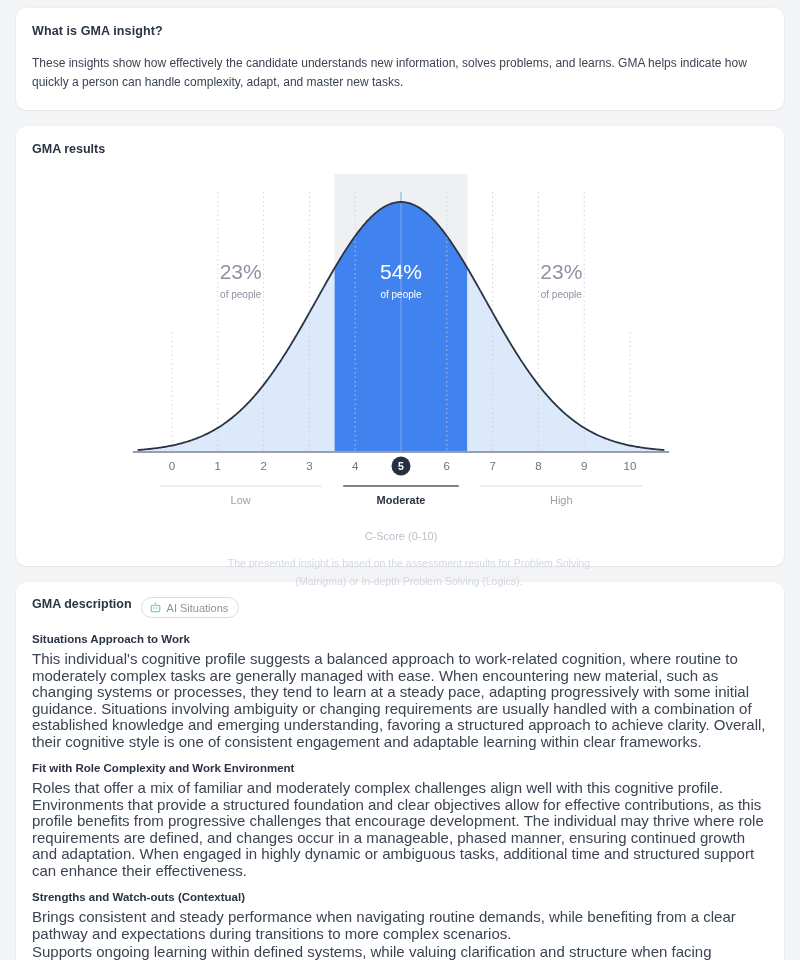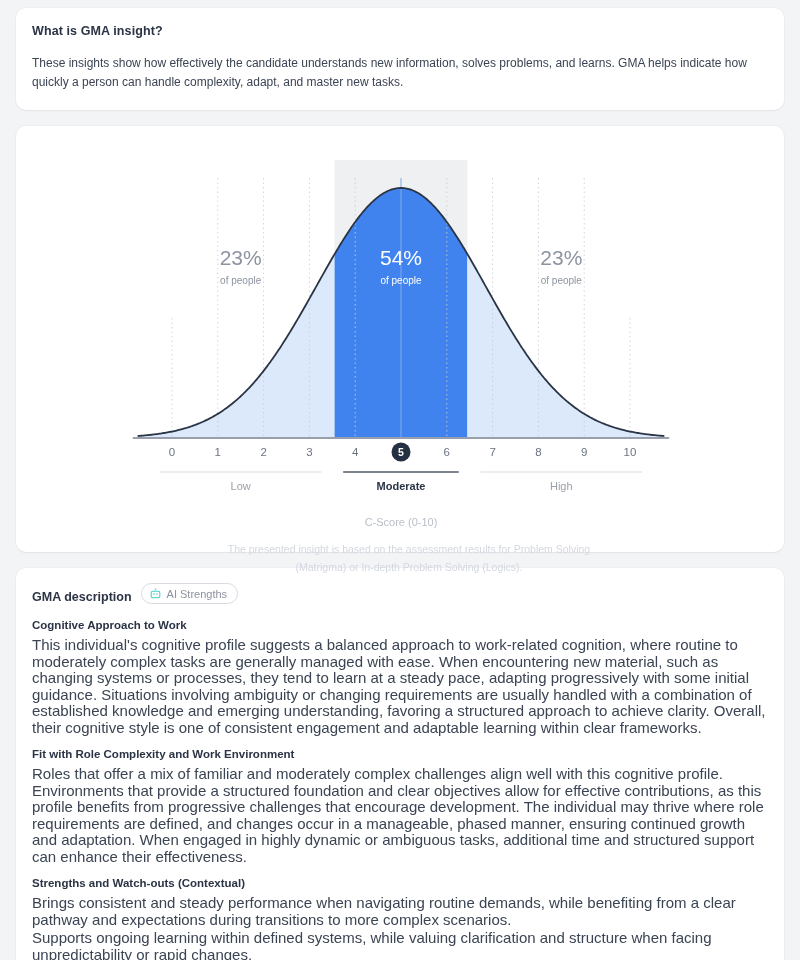--- a/index.html
+++ b/index.html
@@ -82,21 +82,21 @@
     color: #d3d7e0;
   }
 
   
   .card-desc {
     padding: 15px 16px 16px 16px;
     flex: 1;
   }
   .desc-head {
     display: flex;
-    align-items: flex-end;
+    align-items: flex-start;
     gap: 9px;
     margin-bottom: 15px;
   }
   .desc-title {
     font-size: 12.5px;
     font-weight: bold;
     color: #2b3445;
   }
   .ai-badge {
     display: inline-flex;
@@ -130,20 +130,21 @@
 <body>
 
 <div class="page">
 
   <section class="card card-intro">
     <h2 class="intro-title">What is GMA insight?</h2>
     <p class="intro-body">These insights show how effectively the candidate understands new information, solves problems, and learns. GMA helps indicate how quickly a person can handle complexity, adapt, and master new tasks.</p>
   </section>
 
   <section class="card card-chart">
+    <h2 class="chart-title">GMA results</h2>
 
     <div class="chart-wrap">
       <div class="chart-svg-holder" style="height: 390px;">
         <svg id="bell-svg" width="768" height="390" viewBox="0 0 768 390">
             <rect x="302.59" y="12" width="132.82" height="278" fill="#eff0f2"></rect>
             <path d="M105.65 290 L105.65 288.00 L107.06 287.90 L108.46 287.79 L109.87 287.67 L111.28 287.55 L112.68 287.42 L114.09 287.29 L115.50 287.15 L116.90 287.01 L118.31 286.86 L119.72 286.70 L121.12 286.54 L122.53 286.36 L123.94 286.19 L125.34 286.00 L126.75 285.80 L128.16 285.60 L129.56 285.39 L130.97 285.17 L132.38 284.94 L133.78 284.70 L135.19 284.45 L136.60 284.19 L138.00 283.92 L139.41 283.64 L140.82 283.35 L142.22 283.04 L143.63 282.73 L145.04 282.40 L146.44 282.06 L147.85 281.71 L149.26 281.34 L150.66 280.96 L152.07 280.57 L153.48 280.16 L154.88 279.74 L156.29 279.30 L157.70 278.85 L159.11 278.38 L160.51 277.89 L161.92 277.39 L163.33 276.86 L164.73 276.33 L166.14 275.77 L167.55 275.20 L168.95 274.60 L170.36 273.99 L171.77 273.35 L173.17 272.70 L174.58 272.03 L175.99 271.33 L177.39 270.61 L178.80 269.88 L180.21 269.11 L181.61 268.33 L183.02 267.52 L184.43 266.69 L185.83 265.84 L187.24 264.96 L188.65 264.05 L190.05 263.12 L191.46 262.17 L192.87 261.19 L194.27 260.18 L195.68 259.14 L197.09 258.08 L198.49 256.99 L199.90 255.88 L201.31 254.73 L202.71 253.56 L204.12 252.36 L205.53 251.13 L206.93 249.87 L208.34 248.58 L209.75 247.26 L211.15 245.91 L212.56 244.53 L213.97 243.12 L215.37 241.68 L216.78 240.22 L218.19 238.71 L219.59 237.18 L221.00 235.62 L222.41 234.03 L223.81 232.41 L225.22 230.75 L226.63 229.07 L228.03 227.35 L229.44 225.61 L230.85 223.83 L232.25 222.03 L233.66 220.19 L235.07 218.32 L236.47 216.43 L237.88 214.50 L239.29 212.55 L240.69 210.57 L242.10 208.55 L243.51 206.52 L244.91 204.45 L246.32 202.36 L247.73 200.24 L249.13 198.09 L250.54 195.92 L251.95 193.72 L253.35 191.50 L254.76 189.26 L256.17 186.99 L257.58 184.70 L258.98 182.39 L260.39 180.07 L261.80 177.72 L263.20 175.35 L264.61 172.96 L266.02 170.56 L267.42 168.14 L268.83 165.71 L270.24 163.26 L271.64 160.81 L273.05 158.34 L274.46 155.85 L275.86 153.37 L277.27 150.87 L278.68 148.36 L280.08 145.86 L281.49 143.34 L282.90 140.83 L284.30 138.31 L285.71 135.79 L287.12 133.28 L288.52 130.76 L289.93 128.25 L291.34 125.75 L292.74 123.26 L294.15 120.77 L295.56 118.29 L296.96 115.83 L298.37 113.38 L299.78 110.94 L301.18 108.52 L302.59 106.12 L302.59 290 Z" fill="#dce9fb"></path>
             <path d="M302.59 290 L302.59 106.12 L303.54 104.51 L304.49 102.91 L305.44 101.32 L306.38 99.74 L307.33 98.17 L308.28 96.61 L309.23 95.07 L310.18 93.53 L311.13 92.01 L312.08 90.50 L313.03 89.01 L313.97 87.53 L314.92 86.07 L315.87 84.62 L316.82 83.18 L317.77 81.76 L318.72 80.36 L319.67 78.98 L320.62 77.61 L321.56 76.26 L322.51 74.93 L323.46 73.62 L324.41 72.33 L325.36 71.06 L326.31 69.80 L327.26 68.57 L328.21 67.36 L329.15 66.17 L330.10 65.00 L331.05 63.86 L332.00 62.74 L332.95 61.64 L333.90 60.56 L334.85 59.51 L335.80 58.48 L336.74 57.48 L337.69 56.50 L338.64 55.54 L339.59 54.62 L340.54 53.71 L341.49 52.84 L342.44 51.99 L343.38 51.17 L344.33 50.37 L345.28 49.61 L346.23 48.87 L347.18 48.15 L348.13 47.47 L349.08 46.82 L350.03 46.19 L350.97 45.59 L351.92 45.03 L352.87 44.49 L353.82 43.98 L354.77 43.50 L355.72 43.05 L356.67 42.63 L357.62 42.25 L358.56 41.89 L359.51 41.56 L360.46 41.27 L361.41 41.00 L362.36 40.77 L363.31 40.56 L364.26 40.39 L365.21 40.25 L366.15 40.14 L367.10 40.06 L368.05 40.02 L369.00 40.00 L369.95 40.02 L370.90 40.06 L371.85 40.14 L372.79 40.25 L373.74 40.39 L374.69 40.56 L375.64 40.77 L376.59 41.00 L377.54 41.27 L378.49 41.56 L379.44 41.89 L380.38 42.25 L381.33 42.63 L382.28 43.05 L383.23 43.50 L384.18 43.98 L385.13 44.49 L386.08 45.03 L387.03 45.59 L387.97 46.19 L388.92 46.82 L389.87 47.47 L390.82 48.15 L391.77 48.87 L392.72 49.61 L393.67 50.37 L394.62 51.17 L395.56 51.99 L396.51 52.84 L397.46 53.71 L398.41 54.62 L399.36 55.54 L400.31 56.50 L401.26 57.48 L402.20 58.48 L403.15 59.51 L404.10 60.56 L405.05 61.64 L406.00 62.74 L406.95 63.86 L407.90 65.00 L408.85 66.17 L409.79 67.36 L410.74 68.57 L411.69 69.80 L412.64 71.06 L413.59 72.33 L414.54 73.62 L415.49 74.93 L416.44 76.26 L417.38 77.61 L418.33 78.98 L419.28 80.36 L420.23 81.76 L421.18 83.18 L422.13 84.62 L423.08 86.07 L424.03 87.53 L424.97 89.01 L425.92 90.50 L426.87 92.01 L427.82 93.53 L428.77 95.07 L429.72 96.61 L430.67 98.17 L431.62 99.74 L432.56 101.32 L433.51 102.91 L434.46 104.51 L435.41 106.12 L435.41 290 Z" fill="#4083ef"></path>
             <path d="M435.41 290 L435.41 106.12 L436.82 108.52 L438.22 110.94 L439.63 113.38 L441.04 115.83 L442.44 118.29 L443.85 120.77 L445.26 123.26 L446.66 125.75 L448.07 128.25 L449.48 130.76 L450.88 133.28 L452.29 135.79 L453.70 138.31 L455.10 140.83 L456.51 143.34 L457.92 145.86 L459.32 148.36 L460.73 150.87 L462.14 153.37 L463.54 155.85 L464.95 158.34 L466.36 160.81 L467.76 163.26 L469.17 165.71 L470.58 168.14 L471.98 170.56 L473.39 172.96 L474.80 175.35 L476.20 177.72 L477.61 180.07 L479.02 182.39 L480.42 184.70 L481.83 186.99 L483.24 189.26 L484.65 191.50 L486.05 193.72 L487.46 195.92 L488.87 198.09 L490.27 200.24 L491.68 202.36 L493.09 204.45 L494.49 206.52 L495.90 208.55 L497.31 210.57 L498.71 212.55 L500.12 214.50 L501.53 216.43 L502.93 218.32 L504.34 220.19 L505.75 222.03 L507.15 223.83 L508.56 225.61 L509.97 227.35 L511.37 229.07 L512.78 230.75 L514.19 232.41 L515.59 234.03 L517.00 235.62 L518.41 237.18 L519.81 238.71 L521.22 240.22 L522.63 241.68 L524.03 243.12 L525.44 244.53 L526.85 245.91 L528.25 247.26 L529.66 248.58 L531.07 249.87 L532.47 251.13 L533.88 252.36 L535.29 253.56 L536.69 254.73 L538.10 255.88 L539.51 256.99 L540.91 258.08 L542.32 259.14 L543.73 260.18 L545.13 261.19 L546.54 262.17 L547.95 263.12 L549.35 264.05 L550.76 264.96 L552.17 265.84 L553.57 266.69 L554.98 267.52 L556.39 268.33 L557.79 269.11 L559.20 269.88 L560.61 270.61 L562.01 271.33 L563.42 272.03 L564.83 272.70 L566.23 273.35 L567.64 273.99 L569.05 274.60 L570.45 275.20 L571.86 275.77 L573.27 276.33 L574.67 276.86 L576.08 277.39 L577.49 277.89 L578.89 278.38 L580.30 278.85 L581.71 279.30 L583.12 279.74 L584.52 280.16 L585.93 280.57 L587.34 280.96 L588.74 281.34 L590.15 281.71 L591.56 282.06 L592.96 282.40 L594.37 282.73 L595.78 283.04 L597.18 283.35 L598.59 283.64 L600.00 283.92 L601.40 284.19 L602.81 284.45 L604.22 284.70 L605.62 284.94 L607.03 285.17 L608.44 285.39 L609.84 285.60 L611.25 285.80 L612.66 286.00 L614.06 286.19 L615.47 286.36 L616.88 286.54 L618.28 286.70 L619.69 286.86 L621.10 287.01 L622.50 287.15 L623.91 287.29 L625.32 287.42 L626.72 287.55 L628.13 287.67 L629.54 287.79 L630.94 287.90 L632.35 288.00 L632.35 290 Z" fill="#dce9fb"></path>
             <line x1="140" y1="170" x2="140" y2="290" stroke="#c9ccd4" stroke-width="1" stroke-dasharray="1.5 3" opacity="0.85"></line>
             <line x1="185.8" y1="30" x2="185.8" y2="290" stroke="#c9ccd4" stroke-width="1" stroke-dasharray="1.5 3" opacity="0.85"></line>
@@ -208,26 +209,26 @@
             <rect x="4" y="8" width="16" height="12" rx="3.2" stroke="url(#robotGrad)" stroke-width="1.9"></rect>
             <circle cx="12" cy="4.2" r="1.5" fill="url(#robotGrad)"></circle>
             <line x1="12" y1="5.7" x2="12" y2="8" stroke="url(#robotGrad)" stroke-width="1.7"></line>
             <circle cx="9.2" cy="13" r="1.45" fill="url(#robotGrad)"></circle>
             <circle cx="14.8" cy="13" r="1.45" fill="url(#robotGrad)"></circle>
             <line x1="9.3" y1="17" x2="14.7" y2="17" stroke="url(#robotGrad)" stroke-width="1.6" stroke-linecap="round"></line>
             <line x1="1.8" y1="12" x2="1.8" y2="15.5" stroke="url(#robotGrad)" stroke-width="1.8" stroke-linecap="round"></line>
             <line x1="22.2" y1="12" x2="22.2" y2="15.5" stroke="url(#robotGrad)" stroke-width="1.8" stroke-linecap="round"></line>
           </svg>
         </span>
-        <span class="ai-badge-label">AI Strengths</span>
+        <span class="ai-badge-label">AI Situations</span>
       </span>
     </div>
     <div id="desc-sections">
         <div class="sec-block">
-          <h3 class="sec-title">Cognitive Approach to Work</h3>
+          <h3 class="sec-title">Situations Approach to Work</h3>
           <p class="sec-body">This individual's cognitive profile suggests a balanced approach to work-related cognition, where routine to moderately complex tasks are generally managed with ease. When encountering new material, such as changing systems or processes, they tend to learn at a steady pace, adapting progressively with some initial guidance. Situations involving ambiguity or changing requirements are usually handled with a combination of established knowledge and emerging understanding, favoring a structured approach to achieve clarity. Overall, their cognitive style is one of consistent engagement and adaptable learning within clear frameworks.</p>
         </div>
         <div class="sec-block">
           <h3 class="sec-title">Fit with Role Complexity and Work Environment</h3>
           <p class="sec-body">Roles that offer a mix of familiar and moderately complex challenges align well with this cognitive profile. Environments that provide a structured foundation and clear objectives allow for effective contributions, as this profile benefits from progressive challenges that encourage development. The individual may thrive where role requirements are defined, and changes occur in a manageable, phased manner, ensuring continued growth and adaptation. When engaged in highly dynamic or ambiguous tasks, additional time and structured support can enhance their effectiveness.</p>
         </div>
         <div class="sec-block">
           <h3 class="sec-title">Strengths and Watch-outs (Contextual)</h3>
           <p class="sec-body tight">Brings consistent and steady performance when navigating routine demands, while benefiting from a clear pathway and expectations during transitions to more complex scenarios.</p>
           <p class="sec-body">Supports ongoing learning within defined systems, while valuing clarification and structure when facing unpredictability or rapid changes.</p>

